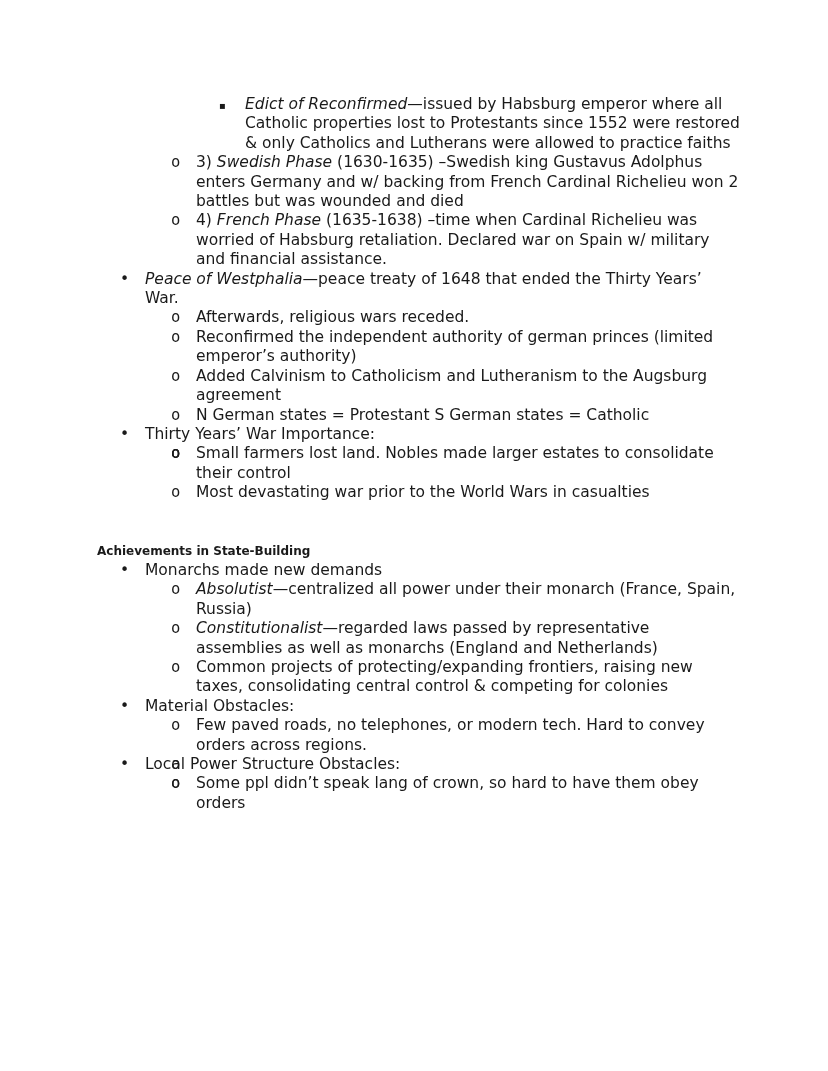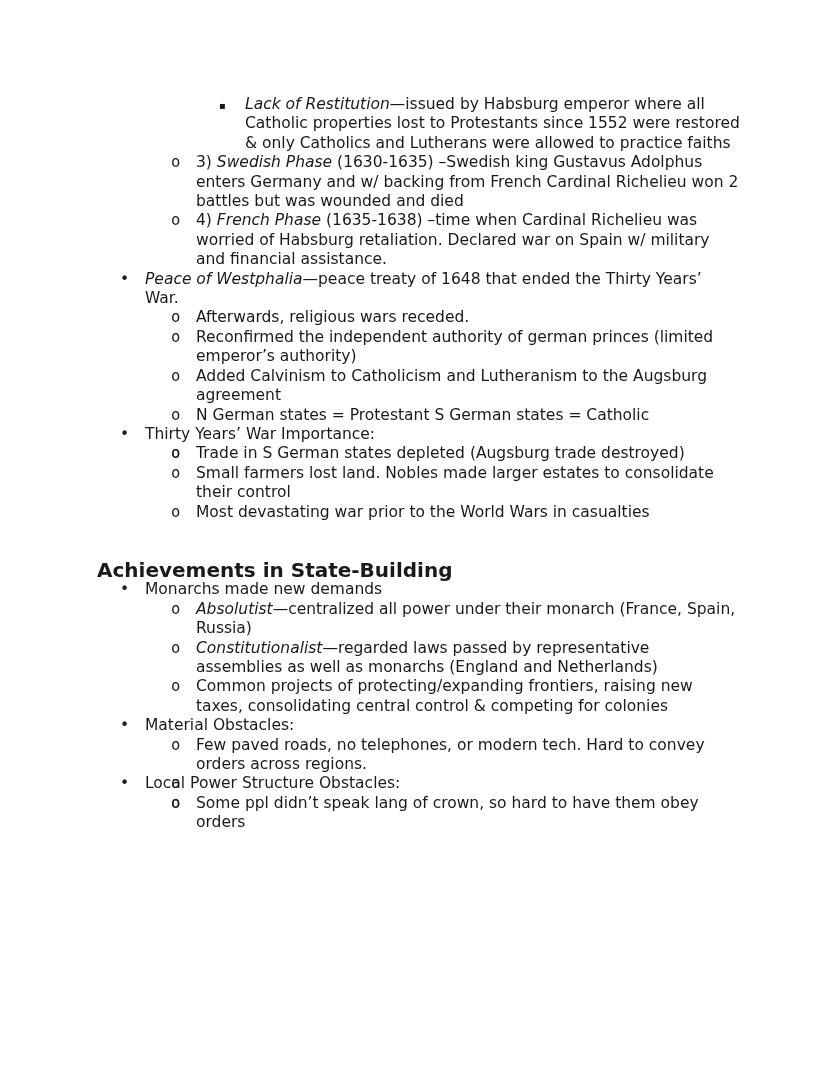--- a/index.html
+++ b/index.html
@@ -31,41 +31,41 @@
     top: 0;
   }
   .lvl-1 { padding-left: 48px; }
   .lvl-1 > .marker { left: 23px; }
   .lvl-2 { padding-left: 99px; }
   .lvl-2 > .marker { left: 74px; font-family: "DejaVu Sans Mono", "Liberation Mono", monospace; }
   .lvl-3 { padding-left: 148px; }
   .lvl-3 > .marker { left: 122px; font-size: 10px; top: 1px; }
   .heading {
     font-weight: bold;
-    font-size: 20px;
+    font-size: 12px;
     margin-top: 39px;
   }
   .it { font-style: italic; }
 </style>
 </head>
 <body>
 
 <div class="page">
   <div>
-      <div class="li lvl-3"><span class="marker">▪</span><span class="text"><span class="seg it">Lack of Restitution</span><span class="seg">—issued by Habsburg emperor where all Catholic properties lost to Protestants since 1552 were restored &amp; only Catholics and Lutherans were allowed to practice faiths</span></span></div>
+      <div class="li lvl-3"><span class="marker">▪</span><span class="text"><span class="seg it">Edict of Reconfirmed</span><span class="seg">—issued by Habsburg emperor where all Catholic properties lost to Protestants since 1552 were restored &amp; only Catholics and Lutherans were allowed to practice faiths</span></span></div>
       <div class="li lvl-2"><span class="marker">o</span><span class="text"><span class="seg">3) </span><span class="seg it">Swedish Phase</span><span class="seg"> (1630-1635) –Swedish king Gustavus Adolphus enters Germany and w/ backing from French Cardinal Richelieu won 2 battles but was wounded and died</span></span></div>
       <div class="li lvl-2"><span class="marker">o</span><span class="text"><span class="seg">4) </span><span class="seg it">French Phase</span><span class="seg"> (1635-1638) –time when Cardinal Richelieu was worried of Habsburg retaliation. Declared war on Spain w/ military and financial assistance.</span></span></div>
       <div class="li lvl-1"><span class="marker">•</span><span class="text"><span class="seg it">Peace of Westphalia</span><span class="seg">—peace treaty of 1648 that ended the Thirty Years’ War.</span></span></div>
       <div class="li lvl-2"><span class="marker">o</span><span class="text"><span class="seg">Afterwards, religious wars receded.</span></span></div>
       <div class="li lvl-2"><span class="marker">o</span><span class="text"><span class="seg">Reconfirmed the independent authority of german princes (limited emperor’s authority)</span></span></div>
       <div class="li lvl-2"><span class="marker">o</span><span class="text"><span class="seg">Added Calvinism to Catholicism and Lutheranism to the Augsburg agreement</span></span></div>
       <div class="li lvl-2"><span class="marker">o</span><span class="text"><span class="seg">N German states = Protestant S German states = Catholic</span></span></div>
       <div class="li lvl-1"><span class="marker">•</span><span class="text"><span class="seg">Thirty Years’ War Importance:</span></span></div>
       <div class="li lvl-2"><span class="marker">o</span></div>
-      <div class="li lvl-2"><span class="marker">o</span><span class="text"><span class="seg">Trade in S German states depleted (Augsburg trade destroyed)</span></span></div>
+      <div class="li lvl-2"><span class="marker">o</span></div>
       <div class="li lvl-2"><span class="marker">o</span><span class="text"><span class="seg">Small farmers lost land. Nobles made larger estates to consolidate their control</span></span></div>
       <div class="li lvl-2"><span class="marker">o</span><span class="text"><span class="seg">Most devastating war prior to the World Wars in casualties</span></span></div>
       <div class="heading">Achievements in State-Building</div>
       <div class="li lvl-1"><span class="marker">•</span><span class="text"><span class="seg">Monarchs made new demands</span></span></div>
       <div class="li lvl-2"><span class="marker">o</span><span class="text"><span class="seg it">Absolutist</span><span class="seg">—centralized all power under their monarch (France, Spain, Russia)</span></span></div>
       <div class="li lvl-2"><span class="marker">o</span><span class="text"><span class="seg it">Constitutionalist</span><span class="seg">—regarded laws passed by representative assemblies as well as monarchs (England and Netherlands)</span></span></div>
       <div class="li lvl-2"><span class="marker">o</span><span class="text"><span class="seg">Common projects of protecting/expanding frontiers, raising new taxes, consolidating central control &amp; competing for colonies</span></span></div>
       <div class="li lvl-1"><span class="marker">•</span><span class="text"><span class="seg">Material Obstacles:</span></span></div>
       <div class="li lvl-2"><span class="marker">o</span><span class="text"><span class="seg">Few paved roads, no telephones, or modern tech. Hard to convey orders across regions.</span></span></div>
       <div class="li lvl-2"><span class="marker">o</span></div>

